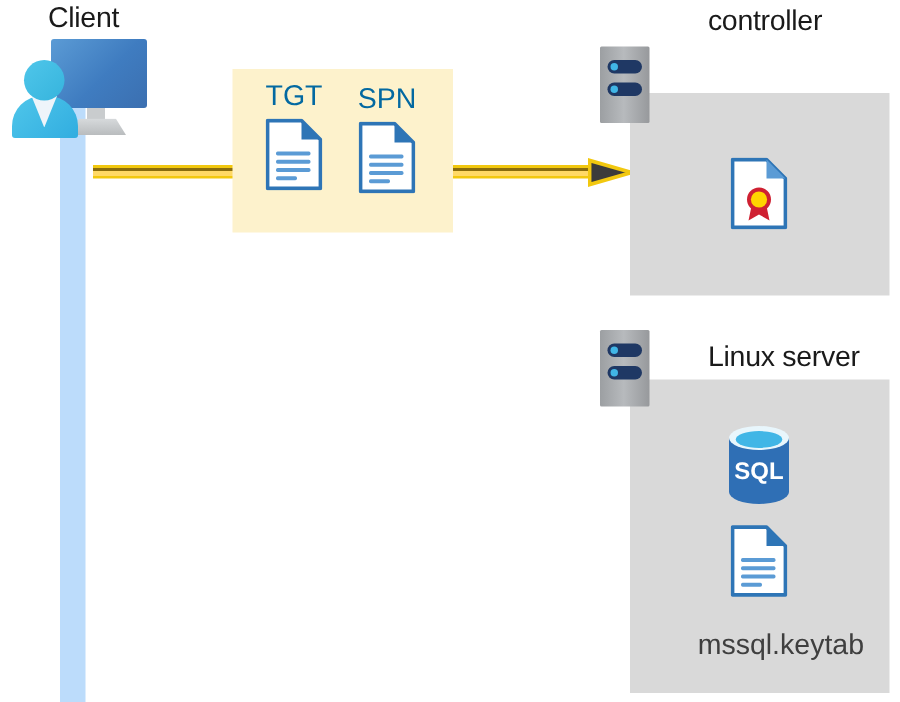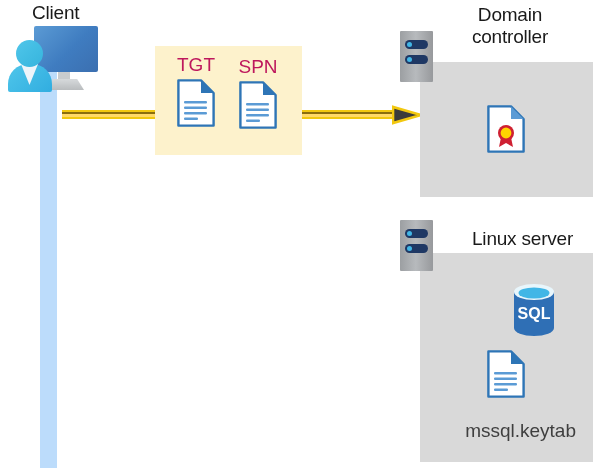--- a/index.html
+++ b/index.html
@@ -80,21 +80,21 @@
   #token-box {
     left: 155px; top: 46px;
     width: 147px; height: 109px;
     background: #fdf2cc;
   }
   .token { position: absolute; width: 52px; text-align: center; }
   #token-tgt { left: 170px; top: 54px; }
   #token-spn { left: 232px; top: 56px; }
   .token-label {
     font-size: 19px;
-    color: #be185d;
+    color: #0369a1;
     line-height: 22px;
     display: block;
     margin-bottom: 3px;
   }
 
   
   .doc {
     position: relative;
     width: 38px; height: 48px;
     margin: 0 auto;
@@ -143,21 +143,21 @@
 
   
   .panel { background: #d9d9d9; }
   #dc-panel { left: 420px; top: 62px; width: 173px; height: 135px; }
   #linux-panel { left: 420px; top: 253px; width: 173px; height: 209px; }
 
   
   #cert-icon { left: 487px; top: 105px; width: 38px; height: 48px; }
 
   
-  #sql-icon { left: 511px; top: 281px; width: 46px; height: 58px; text-decoration: underline; }
+  #sql-icon { left: 483px; top: 281px; width: 46px; height: 58px; text-decoration: underline; }
   #sql-icon svg { display: block; }
 
   
   #keytab-icon { left: 487px; top: 350px; width: 38px; height: 48px; }
   #keytab-label {
     left: 420px; top: 420px;
     width: 156px; text-align: right;
     font-size: 19px; color: #3f3f3f;
   }
 </style>
@@ -222,21 +222,20 @@
   </div>
 
   <div class="abs panel" id="dc-panel"></div>
 
   <div class="abs server" id="dc-server">
     <span class="pill p1"></span>
     <span class="pill p2"></span>
   </div>
 
   <div class="abs title" id="dc-title">
-    <div>Domain</div>
     <div>controller</div>
   </div>
 
   <div class="abs" id="cert-icon">
     <svg viewBox="0 0 38 48">
       <path d="M1.4 1.4 H24 L36.6 14 V46.6 H1.4 Z" fill="#ffffff" stroke="#2e75b6" stroke-width="2.4" stroke-linejoin="round"></path>
       <path d="M24 1.4 L36.6 14 H24 Z" fill="#5b9bd5"></path>
       <path d="M14.5 30 L12 42 L19 38 L26 42 L23.5 30 Z" fill="#cf2032"></path>
       <circle cx="19" cy="28" r="8" fill="#cf2032"></circle>
       <circle cx="19" cy="28" r="5.4" fill="#ffd400"></circle>

